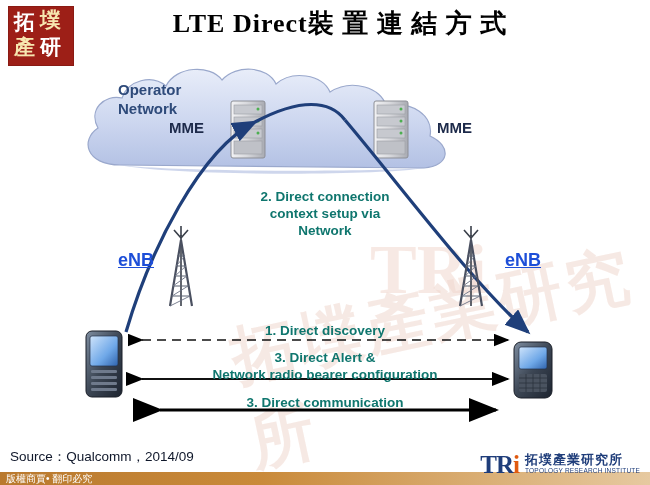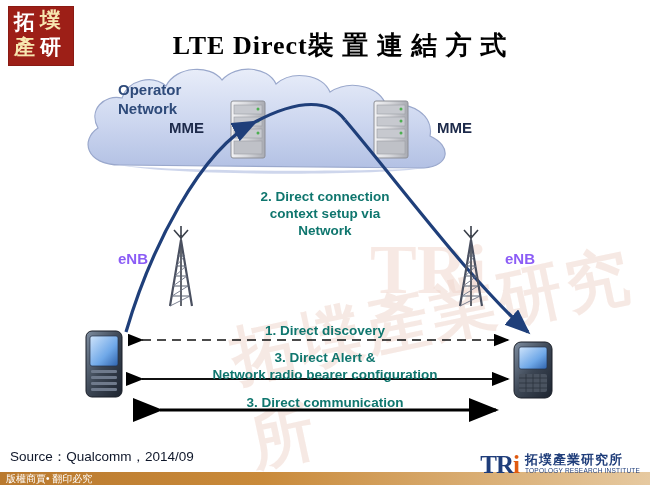--- a/index.html
+++ b/index.html
@@ -28,34 +28,34 @@
   #logo .lz{
     position:absolute;color:#fff;font-weight:bold;font-size:21px;
     font-family:"Liberation Serif", serif;line-height:1;
   }
   #logo .l1{left:5px;top:5px;}
   #logo .l2{left:31px;top:3px;color:#f7e7b0;}
   #logo .l3{left:5px;top:30px;color:#f7e7b0;}
   #logo .l4{left:31px;top:30px;}
   
   #title{
-    position:absolute;left:80px;top:28px;width:520px;text-align:center;
+    position:absolute;left:80px;top:6px;width:520px;text-align:center;
     font-family:"Liberation Serif", serif;font-weight:bold;font-size:26px;
     color:#000;letter-spacing:1px;
   }
   .opnet{
     position:absolute;left:118px;top:80px;color:#2e4a7a;font-weight:bold;
     font-size:15px;line-height:19px;
   }
   .mme-label{position:absolute;color:#1d2a4a;font-weight:bold;font-size:15px;}
   
   #canvas{position:absolute;left:0;top:0;width:650px;height:485px;}
   
   .dlabel{position:absolute;color:#0f766e;font-weight:bold;font-size:13.5px;text-align:center;line-height:17px;}
-  .blabel{position:absolute;color:#8b5cf6;font-weight:bold;font-size:15px;}
+  .blabel{position:absolute;color:#1d4ed8;font-weight:bold;font-size:18px;text-decoration:underline;}
   
   #source{
     position:absolute;left:10px;top:448px;font-size:13.5px;color:#0f172a;
   }
   
   #botbar{
     position:absolute;left:0;top:472px;width:650px;height:13px;
     background:linear-gradient(to right,#b9792e 0%,#c98a3a 40%,#e6c9a0 100%);
   }
   #botbar span{

